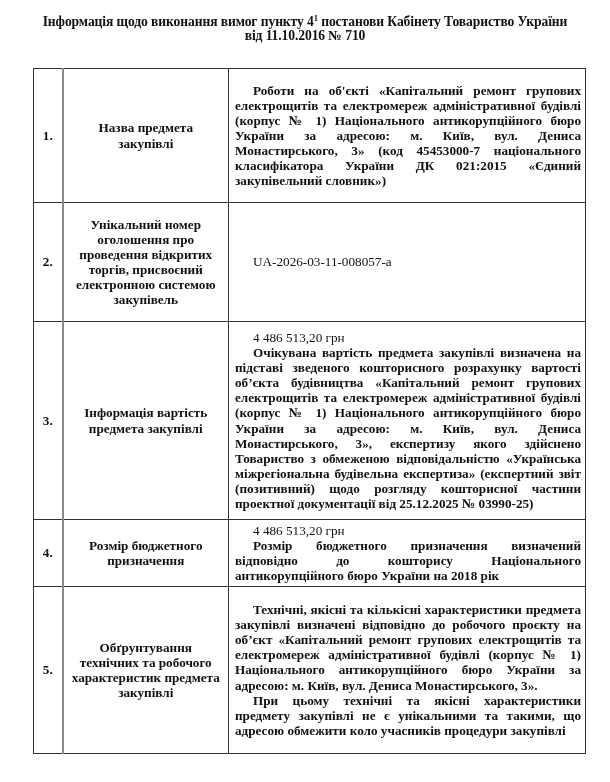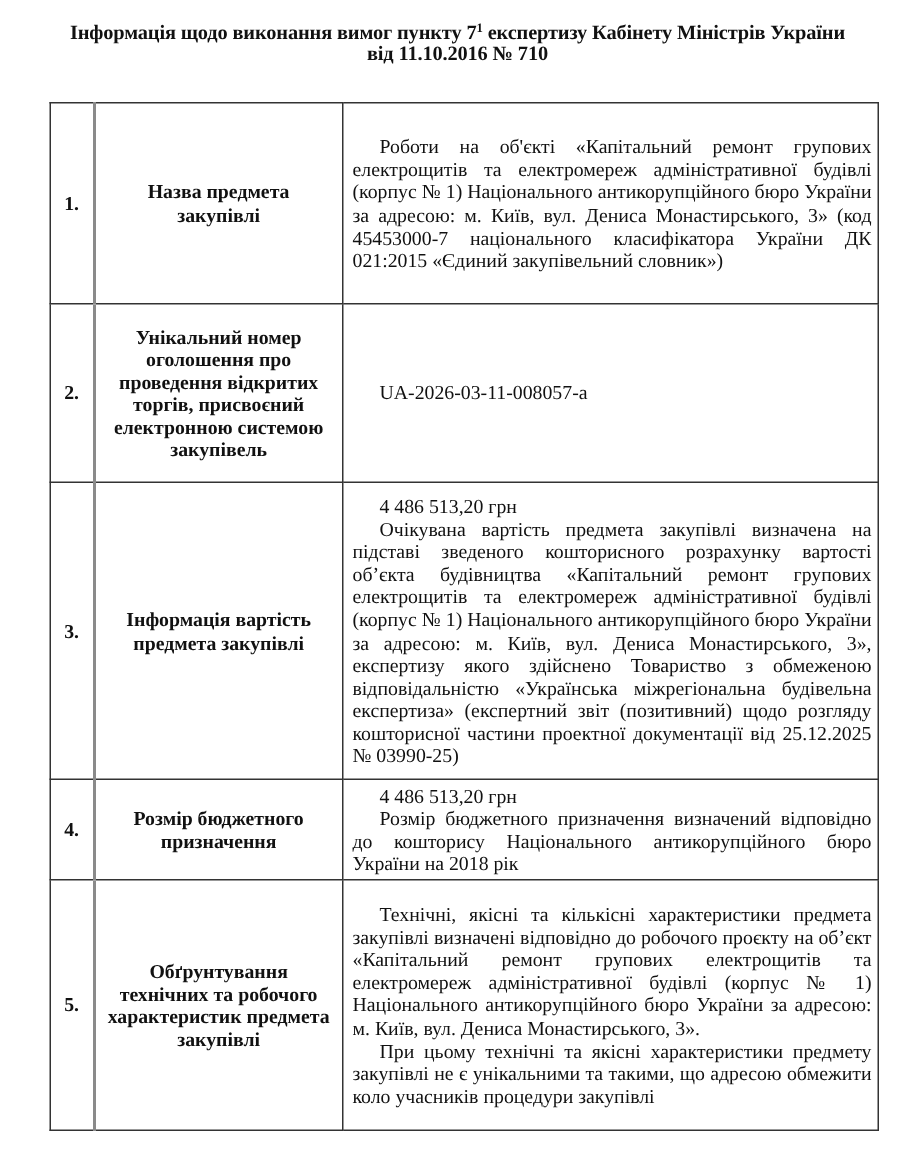--- a/index.html
+++ b/index.html
@@ -59,33 +59,33 @@
     padding: 12px 6px;
   }
   table.info td.value {
     text-align: justify;
     padding: 0 4px 0 6px;
   }
   .p {
     text-align: justify;
     text-align-last: left;
   }
-  .indent { text-indent: 18px; }
+  .indent { text-indent: 18px; font-weight: bold; }
   .amount { padding-left: 18px; }
   .r1 { height: 134px; }
   .r2 { height: 119px; }
   .r3 { height: 198px; }
   .r4 { height: 67px; }
   .r5 { height: 167px; }
   .code-value { padding-left: 24px !important; }
 </style>
 </head>
 <body>
 
-<div class="title l1"><span>Інформація щодо виконання вимог пункту 7</span><sup>1</sup><span> експертизу Кабінету Міністрів України</span></div>
+<div class="title l1"><span>Інформація щодо виконання вимог пункту 4</span><sup>1</sup><span> постанови Кабінету Товариство України</span></div>
 <div class="title l2">від 11.10.2016 № 710</div>
 
 <table class="info">
   <colgroup>
     <col style="width:29px">
     <col style="width:166px">
     <col style="width:357px">
   </colgroup>
   <tbody>
     <tr class="r1">

